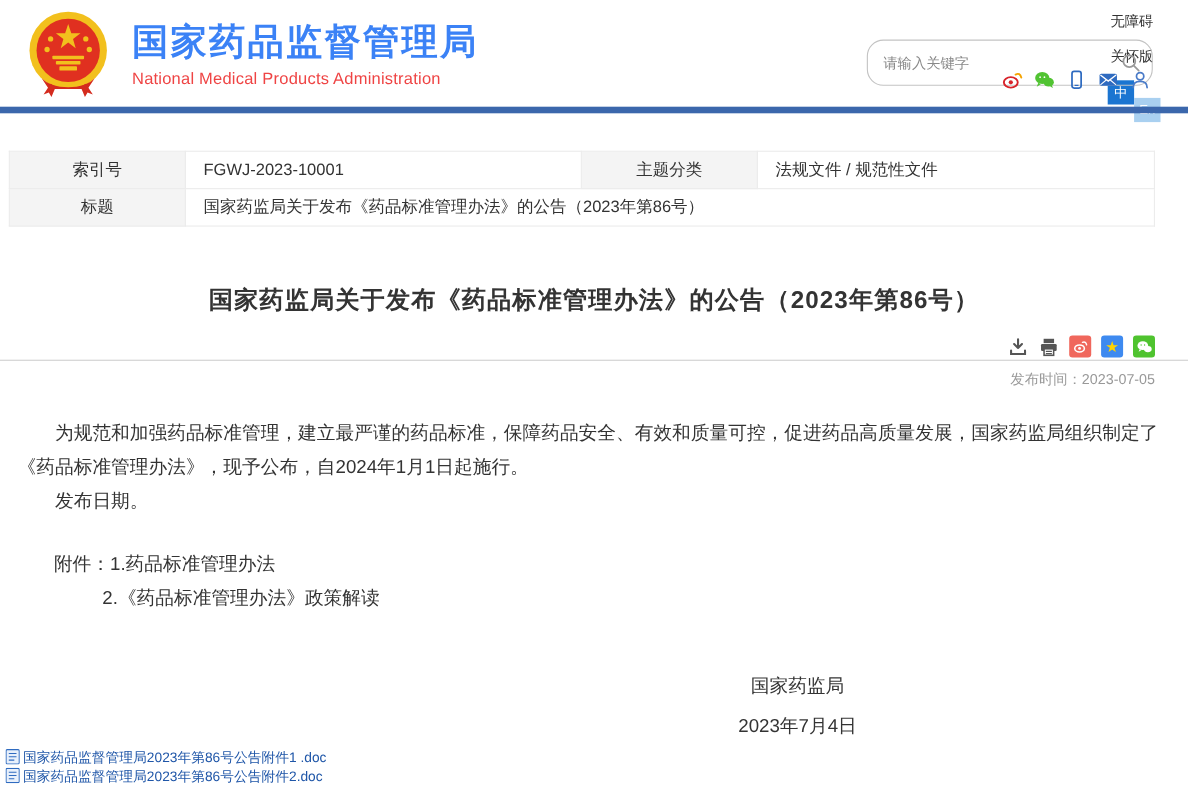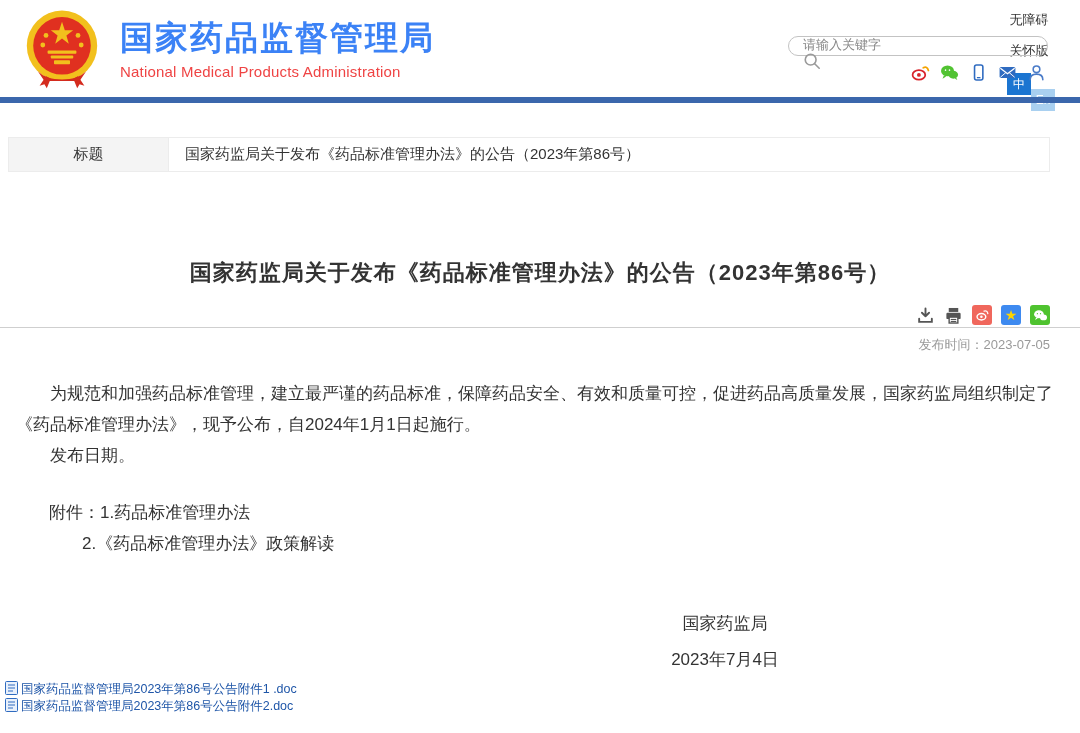--- a/index.html
+++ b/index.html
@@ -15,21 +15,21 @@
   .site-cn { font-size:33px; font-weight:bold; color:#3b82f6; letter-spacing:2px; line-height:36px; }
   .site-en { font-size:15px; color:#ef4444; margin-top:7px; letter-spacing:0.2px; }
 
   .top-links { position:absolute; top:11px; right:25px; display:flex; align-items:center; gap:13px; font-size:13px; color:#333;flex-direction:column; }
   .top-link { cursor:pointer; }
   .lang-toggle { display:flex; margin-left:4px; }
   .lang-btn { width:24px; height:22px; display:flex; align-items:center; justify-content:center; font-size:12px; color:#fff; cursor:pointer; }
   .lang-zh { background:#1b75d1; }
   .lang-en { background:#a9d0f0;margin-top:16px; }
 
-  .search-box { position:absolute; top:36px; right:32px; width:260px; height:20px; border:1px solid #c3c3c3; border-radius:15px; display:flex; padding:0 10px 0 14px;flex-direction:column; }
+  .search-box { position:absolute; top:36px; right:32px; width:260px; height:42px; border:1px solid #c3c3c3; border-radius:15px; display:flex; align-items:center; padding:0 10px 0 14px; }
   .search-input { flex:1; border:none; outline:none; font-size:13px; color:#333; background:transparent; font-family:inherit; }
   .search-input::placeholder { color:#888; }
   .search-btn { width:18px; height:18px; cursor:pointer; flex:0 0 auto; }
 
   .social-row { position:absolute; top:63px; right:34px; display:flex; align-items:center; gap:10px; }
   .social-ic { width:19px; height:19px; cursor:pointer; }
 
   .blue-bar { position:absolute; top:97px; left:0; width:1080px; height:6px; background:#3b67ac; }
 
   
@@ -47,21 +47,21 @@
   .tile-weibo { background:#f0675c; }
   .tile-star  { background:#3e8af0; color:#ffd400; font-size:14px; line-height:1; }
   .tile-wechat{ background:#4fc32f; }
 
   .title-rule { position:absolute; top:327px; left:0; width:1080px; border-top:1px solid #cfcfcf; }
   .pub-time { position:absolute; top:336px; right:30px; font-size:13px; color:#999; }
 
   .article-body { position:absolute; top:378px; left:16px; width:1048px; font-size:17px; line-height:31px; color:#333; }
   .article-body p { text-indent:2em; }
   .attachments { margin-top:26px; padding-left:33px; }
-  .attach-line2 { margin-left:33px; }
+  .attach-line2 { margin-left:44px; }
 
   .signature { position:absolute; top:606px; left:540px; width:370px; text-align:center; font-size:17px; line-height:36px; color:#333; }
 
   .file-links { position:absolute; top:681px; left:5px; font-size:12.5px; line-height:17px; }
   .file-link { display:flex; align-items:flex-start; gap:3px; color:#1f56a8; cursor:pointer; }
   .doc-ic { width:13px; height:14px; flex:0 0 auto; }
 </style>
 </head>
 <body>
 
@@ -136,20 +136,26 @@
         <circle cx="12" cy="8" r="4.2" fill="none" stroke="#4a7bc8" stroke-width="2"></circle>
         <path d="M4 21 q0 -7 8 -7 q8 0 8 7" fill="none" stroke="#4a7bc8" stroke-width="2" stroke-linecap="round"></path>
       </svg>
     </div>
   </div>
 
   <div class="blue-bar"></div>
 
   <table class="info-table">
     <tbody>
+        <tr>
+      <td class="lbl">索引号</td>
+      <td class="val1">FGWJ-2023-10001</td>
+      <td class="lbl">主题分类</td>
+      <td>法规文件 / 规范性文件</td>
+    </tr>
     <tr>
       <td class="lbl">标题</td>
       <td colspan="3">国家药监局关于发布《药品标准管理办法》的公告（2023年第86号）</td>
     </tr>
   </tbody>
     </table>
 
   <div class="page-title">国家药监局关于发布《药品标准管理办法》的公告（2023年第86号）</div>
 
   <div class="toolbar">

